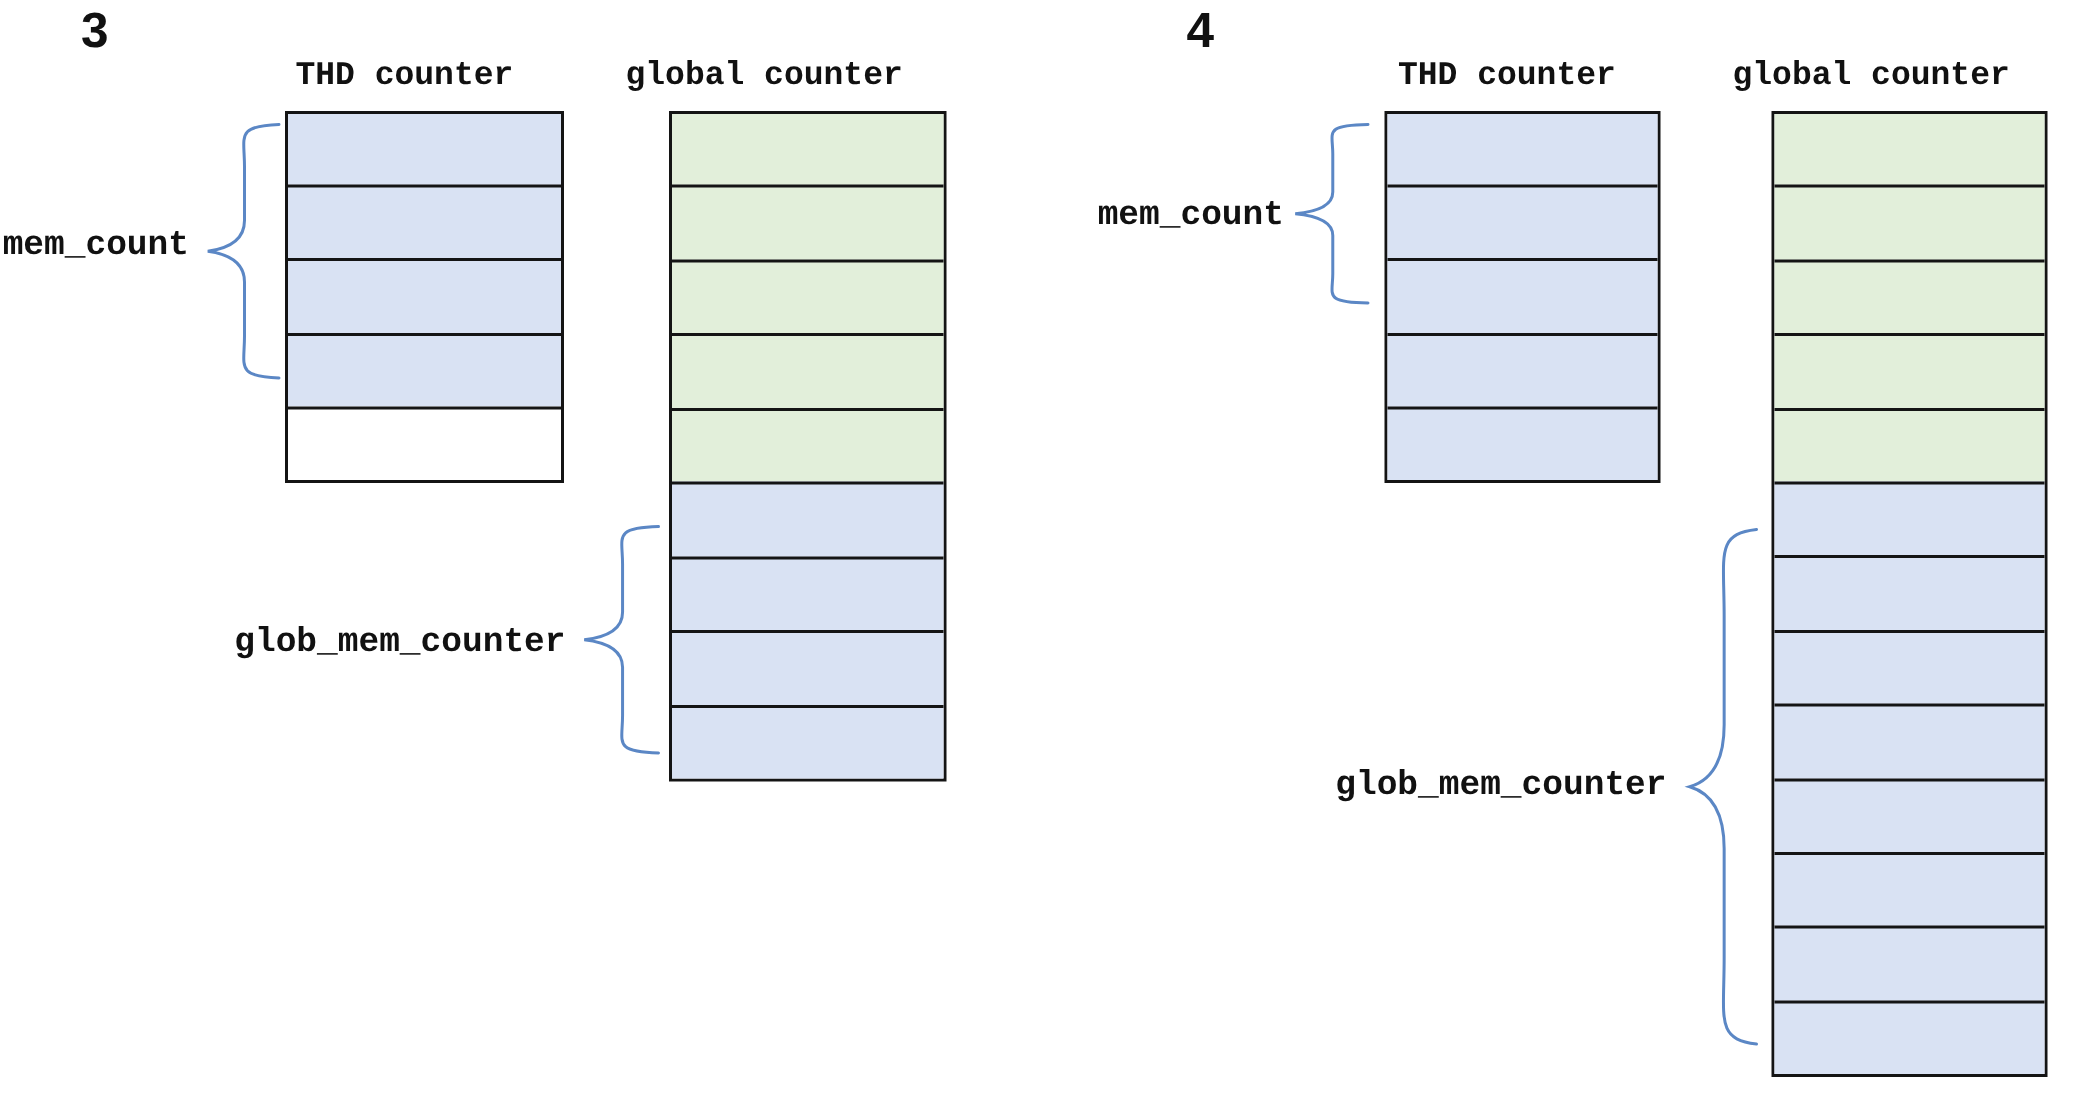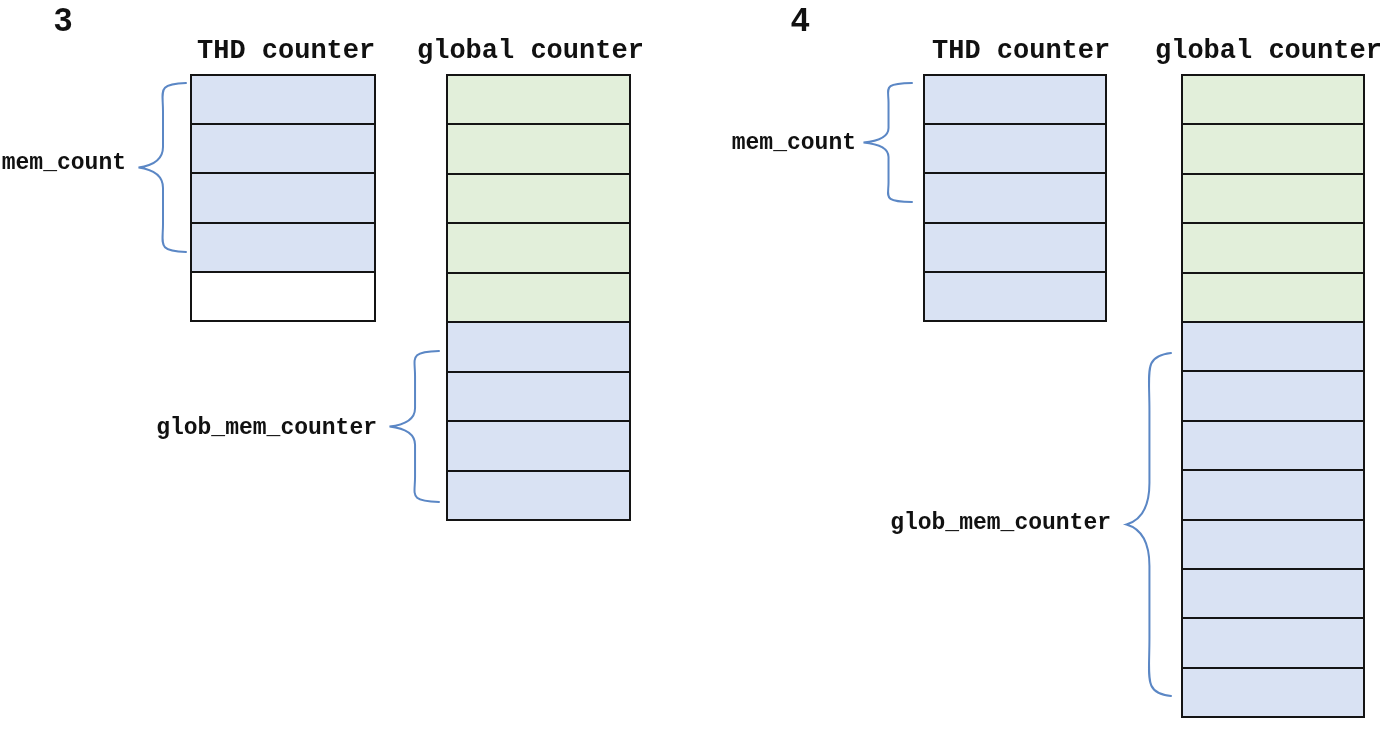--- a/index.html
+++ b/index.html
@@ -18,21 +18,21 @@
     font-family:"Liberation Sans","DejaVu Sans",sans-serif;
     font-weight:700;
     font-size:33px;
     color:#111111;
     line-height:1;
   }
   .col-heading{
     position:absolute;
     top:36px;
     font-weight:700;
-    font-size:27px;
+    font-size:22px;
     line-height:30px;
     color:#111111;
     white-space:nowrap;
   }
   .mem-column{
     position:absolute;
     border:2px solid #141414;
     box-sizing:border-box;
     display:flex;
     flex-direction:column;

